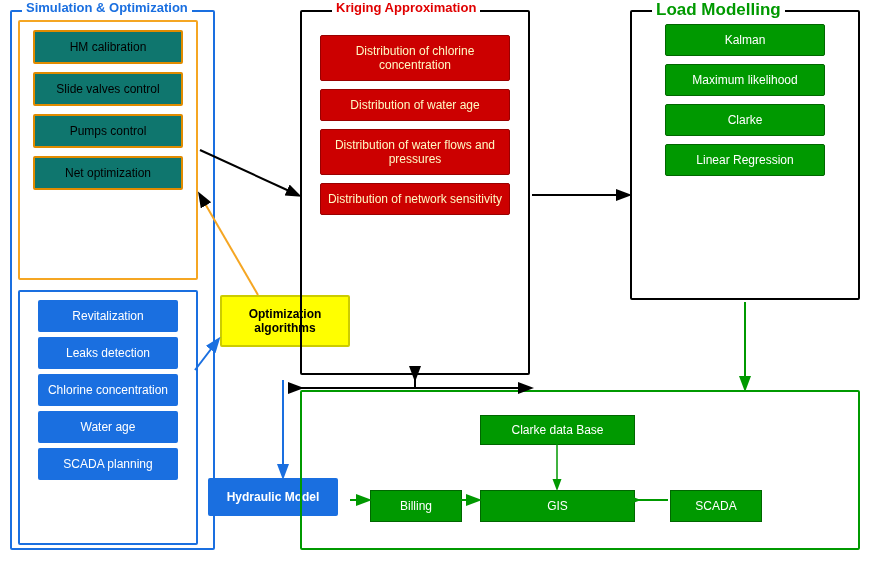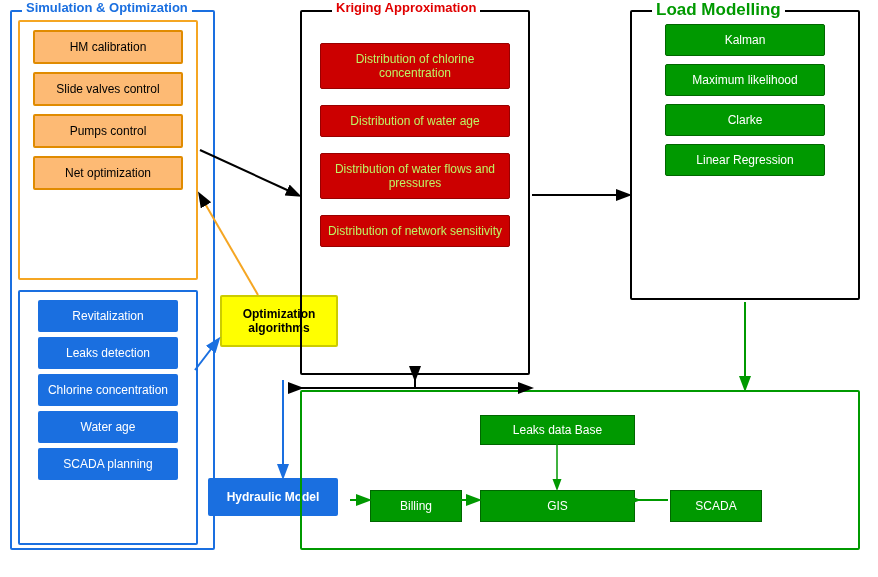--- a/index.html
+++ b/index.html
@@ -34,21 +34,21 @@
       left: 10px;
       font-size: 13px;
       font-weight: bold;
       color: #1a6fe0;
       background: #fff;
       padding: 0 4px;
     }
 
     
     .orange-box {
-      background: #fdba74;
+      background: #0f766e;
       border: 2px solid #e08b00;
       color: #000;
       text-align: center;
       font-size: 12px;
       font-weight: 500;
       padding: 8px 6px;
       margin: 8px auto;
       width: 150px;
       border-radius: 2px;
     }
@@ -83,26 +83,26 @@
       left: 30px;
       font-size: 13px;
       font-weight: bold;
       color: #e00000;
       background: #fff;
       padding: 0 4px;
     }
     .red-box {
       background: #cc0000;
       border: 1px solid #990000;
-      color: #bef264;
+      color: #fef9c3;
       text-align: center;
       font-size: 12px;
       font-weight: 500;
       padding: 8px 6px;
-      margin: 16px auto;
+      margin: 8px auto;
       width: 190px;
       border-radius: 2px;
     }
 
     
     .load-section {
       position: absolute;
       left: 630px;
       top: 10px;
       width: 230px;
@@ -142,21 +142,21 @@
       height: 160px;
       border: 2px solid #009900;
       border-radius: 2px;
     }
 
     
     .opt-box {
       position: absolute;
       left: 220px;
       top: 295px;
-      width: 118px;
+      width: 130px;
       padding: 10px 8px;
       background: #ffff00;
       border: 2px solid #cccc00;
       text-align: center;
       font-size: 12px;
       font-weight: bold;
       color: #000;
       border-radius: 2px;
     }
 
@@ -352,21 +352,21 @@
   <div class="hydraulic-box">
     <span>Hydraulic Model</span>
   </div>
 
   <div class="bottom-section"></div>
 
   <div class="billing-box">
     <span>Billing</span>
   </div>
   <div class="branch-box">
-    <span>Leaks data Base</span>
+    <span>Clarke data Base</span>
   </div>
   <div class="gis-box">
     <span>GIS</span>
   </div>
   <div class="scada-box">
     <span>SCADA</span>
   </div>
 
   <svg class="arrows-svg">
     <defs>

